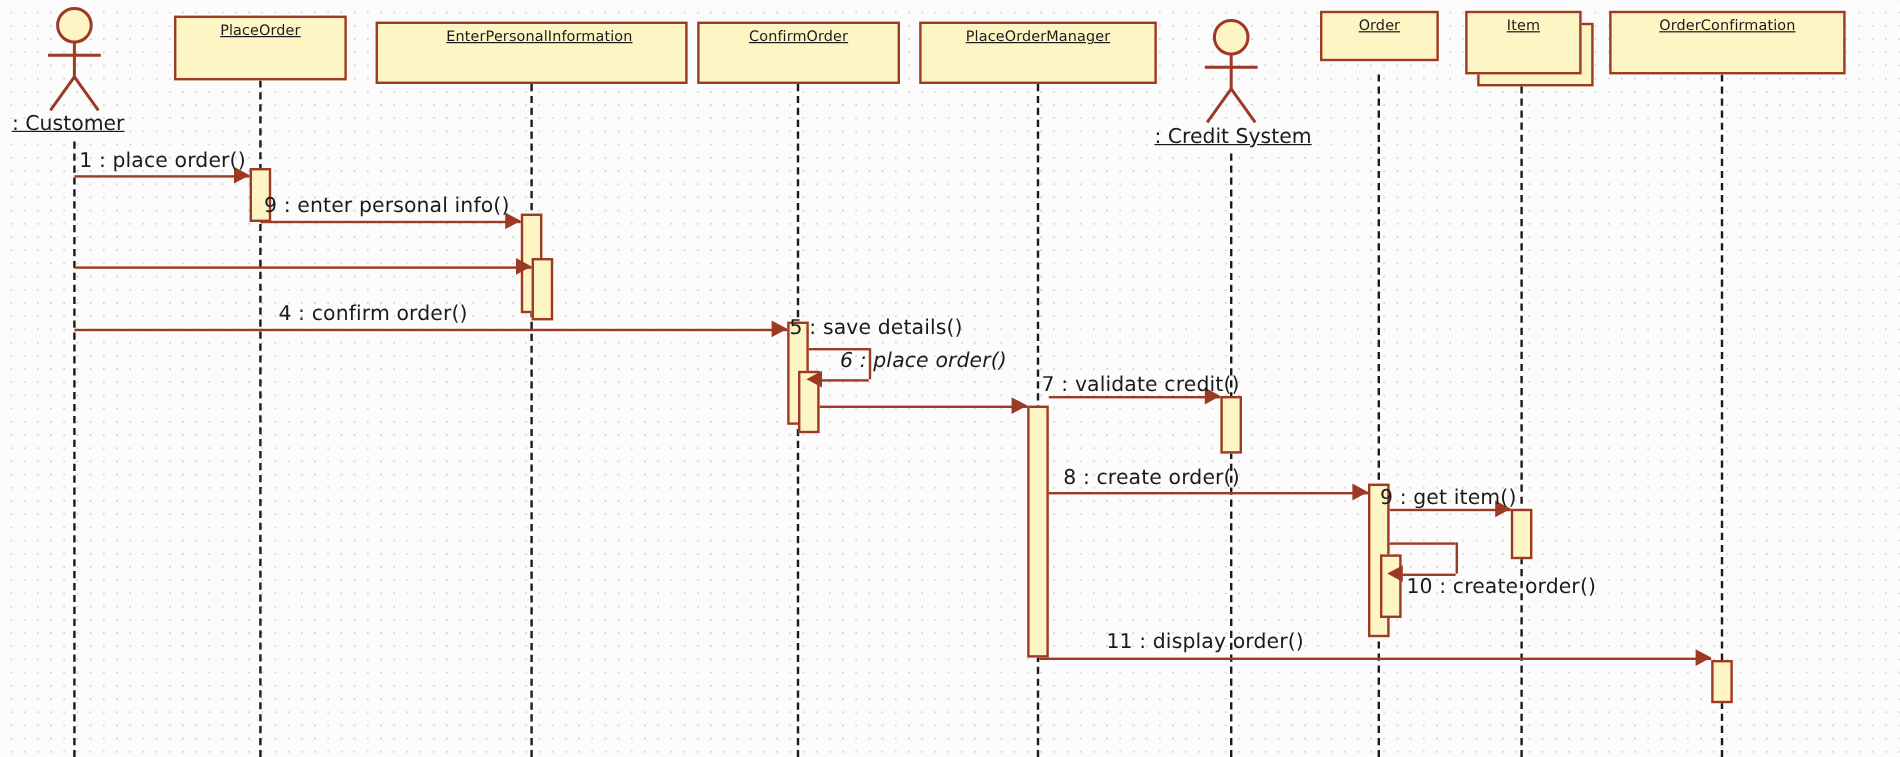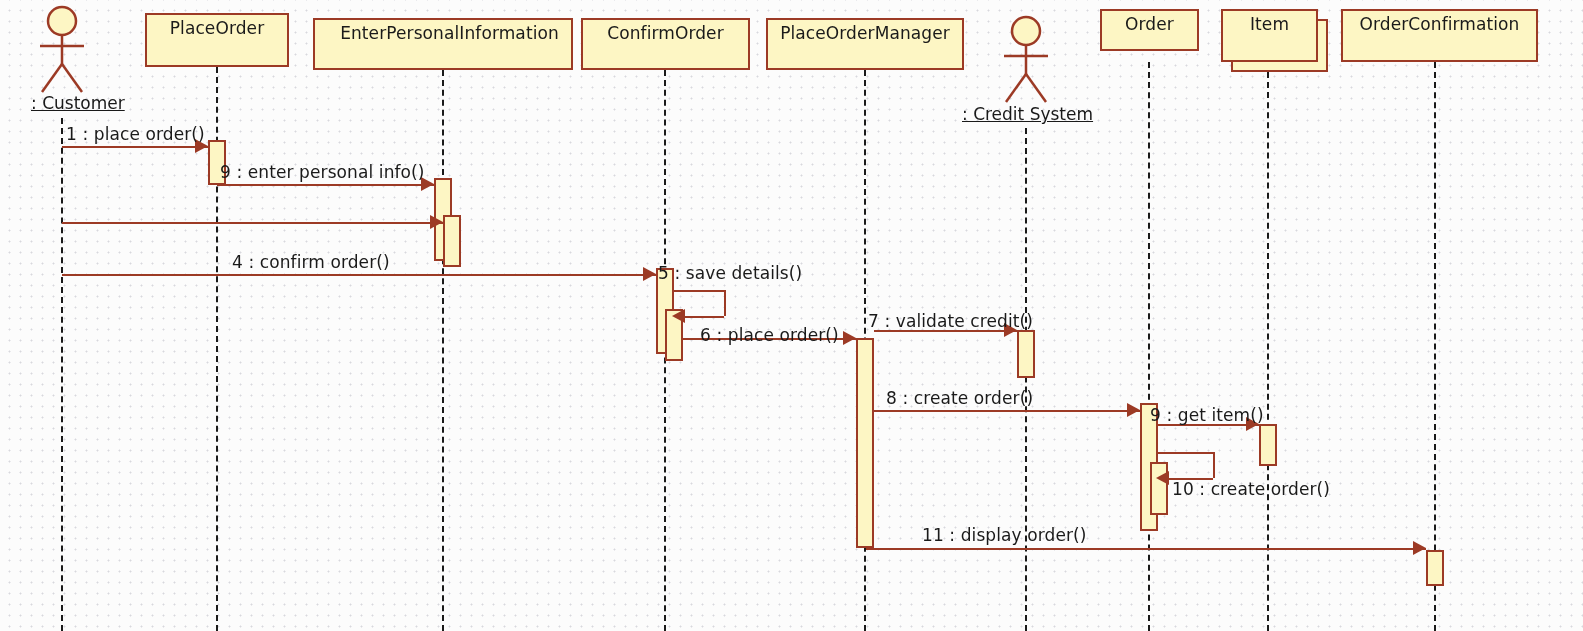--- a/index.html
+++ b/index.html
@@ -23,22 +23,23 @@
     position:absolute;
     box-sizing:border-box;
     background:#fdf6c4;
     border:2px solid #9c3a25;
     display:flex;
     justify-content:center;
     align-items:flex-start;
     padding-top:3px;
   }
   .lbox .lbl{
-    font-size:17px;
+    font-size:12px;
     color:#1a1a1a;
+    text-decoration:underline;
     white-space:nowrap;
     letter-spacing:.1px;
   }
   .multi-shadow{
     position:absolute;
     box-sizing:border-box;
     background:#fdf6c4;
     border:2px solid #9c3a25;
     z-index:0;
   }
@@ -94,21 +95,21 @@
 
 <div id="canvas">
     <div class="lifeline-group"></div>
     <svg width="64" height="92" style="position: absolute; left: 30px; top: 4px;">
       <circle cx="32" cy="17" r="14" fill="#fdf6c4" stroke="#9c3a25" stroke-width="2.5"></circle>
       <line x1="32" y1="31" x2="32" y2="62" stroke="#9c3a25" stroke-width="2.5"></line>
       <line x1="10" y1="42" x2="54" y2="42" stroke="#9c3a25" stroke-width="2.5"></line>
       <line x1="32" y1="60" x2="12" y2="88" stroke="#9c3a25" stroke-width="2.5"></line>
       <line x1="32" y1="60" x2="52" y2="88" stroke="#9c3a25" stroke-width="2.5"></line>
     </svg>
-    <div class="actor-label" style="left: 10px; top: 93px; margin-left: 21px;">: Customer</div>
+    <div class="actor-label" style="left: 10px; top: 93px;">: Customer</div>
     <div class="lifeline" style="left: 61px; top: 118px; height: 513px; z-index: 1;"></div>
     <div class="lifeline-group"></div>
     <div class="lbox" style="left: 145px; top: 13px; width: 144px; height: 54px; z-index: 2;">
       <span class="lbl">PlaceOrder</span>
     </div>
     <div class="lifeline" style="left: 216px; top: 67px; height: 564px; z-index: 1;"></div>
     <div class="lifeline-group"></div>
     <div class="lbox" style="left: 313px; top: 18px; width: 260px; height: 52px; z-index: 2; padding-left: 13px;">
       <span class="lbl">EnterPersonalInformation</span>
     </div>
@@ -171,21 +172,21 @@
     <div class="msgline" style="left: 62px; top: 274px; width: 594px; z-index: 5;"></div>
     <div class="arrowR" style="left: 643px; top: 267px; z-index: 6;"></div>
     <div class="msglabel" style="left: 232px; top: 252px; z-index: 7;">4 : confirm order()</div>
     <div class="msgline" style="left: 674px; top: 290px; width: 50px; z-index: 5;"></div>
     <div class="vline" style="left: 724px; top: 290px; height: 26px; z-index: 5;"></div>
     <div class="msgline" style="left: 684px; top: 316px; width: 40px; z-index: 5;"></div>
     <div class="arrowL" style="left: 672px; top: 309px; z-index: 6;"></div>
     <div class="msglabel" style="left: 658px; top: 263px; z-index: 7;">5 : save details()</div>
     <div class="msgline" style="left: 683px; top: 338px; width: 173px; z-index: 5;"></div>
     <div class="arrowR" style="left: 843px; top: 331px; z-index: 6;"></div>
-    <div class="msglabel" style="left: 700px; top: 325px; z-index: 7;">6 : place order()</div>
+    <div class="msglabel" style="left: 700px; top: 291px; z-index: 7; font-style: italic;">6 : place order()</div>
     <div class="msgline" style="left: 874px; top: 330px; width: 143px; z-index: 5;"></div>
     <div class="arrowR" style="left: 1004px; top: 323px; z-index: 6;"></div>
     <div class="msglabel" style="left: 868px; top: 311px; z-index: 7;">7 : validate credit()</div>
     <div class="msgline" style="left: 874px; top: 410px; width: 266px; z-index: 5;"></div>
     <div class="arrowR" style="left: 1127px; top: 403px; z-index: 6;"></div>
     <div class="msglabel" style="left: 886px; top: 388px; z-index: 7;">8 : create order()</div>
     <div class="msgline" style="left: 1158px; top: 424px; width: 101px; z-index: 5;"></div>
     <div class="arrowR" style="left: 1246px; top: 417px; z-index: 6;"></div>
     <div class="msglabel" style="left: 1150px; top: 405px; z-index: 7; text-align: right;">9 : get item()</div>
     <div class="msgline" style="left: 1158px; top: 452px; width: 55px; z-index: 5;"></div>

